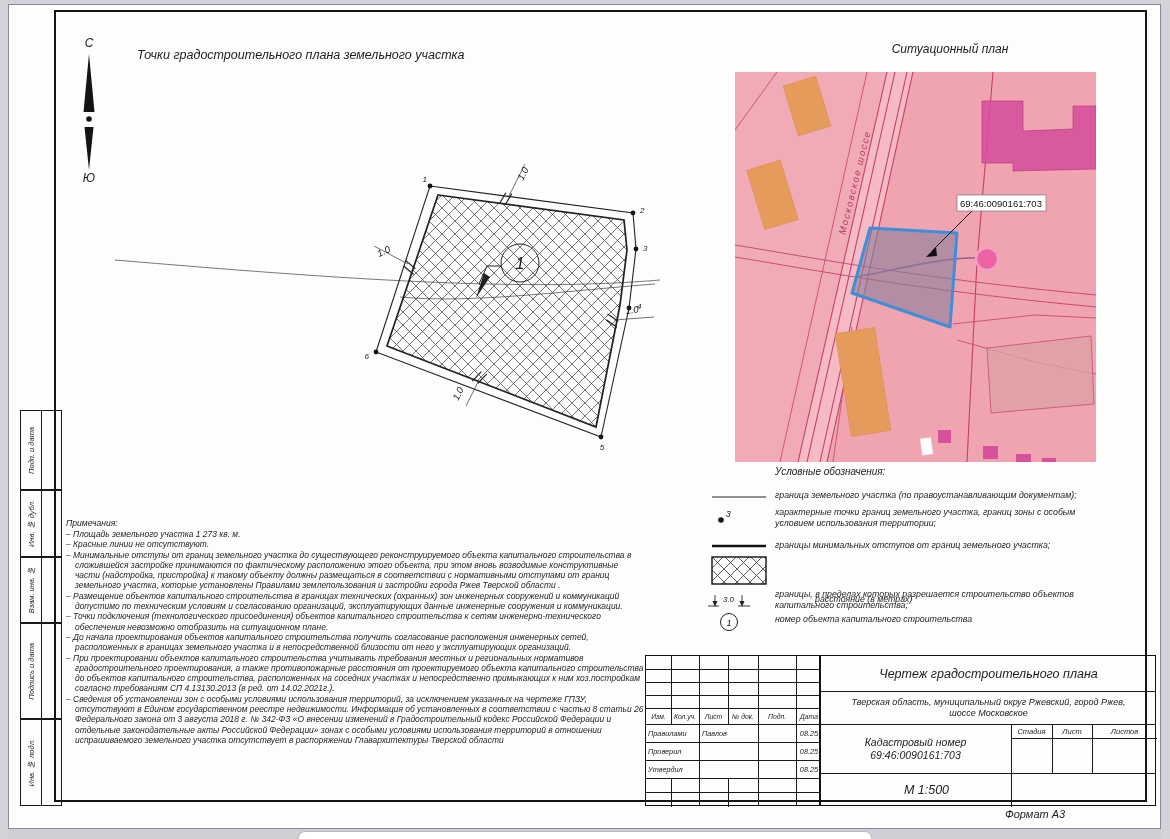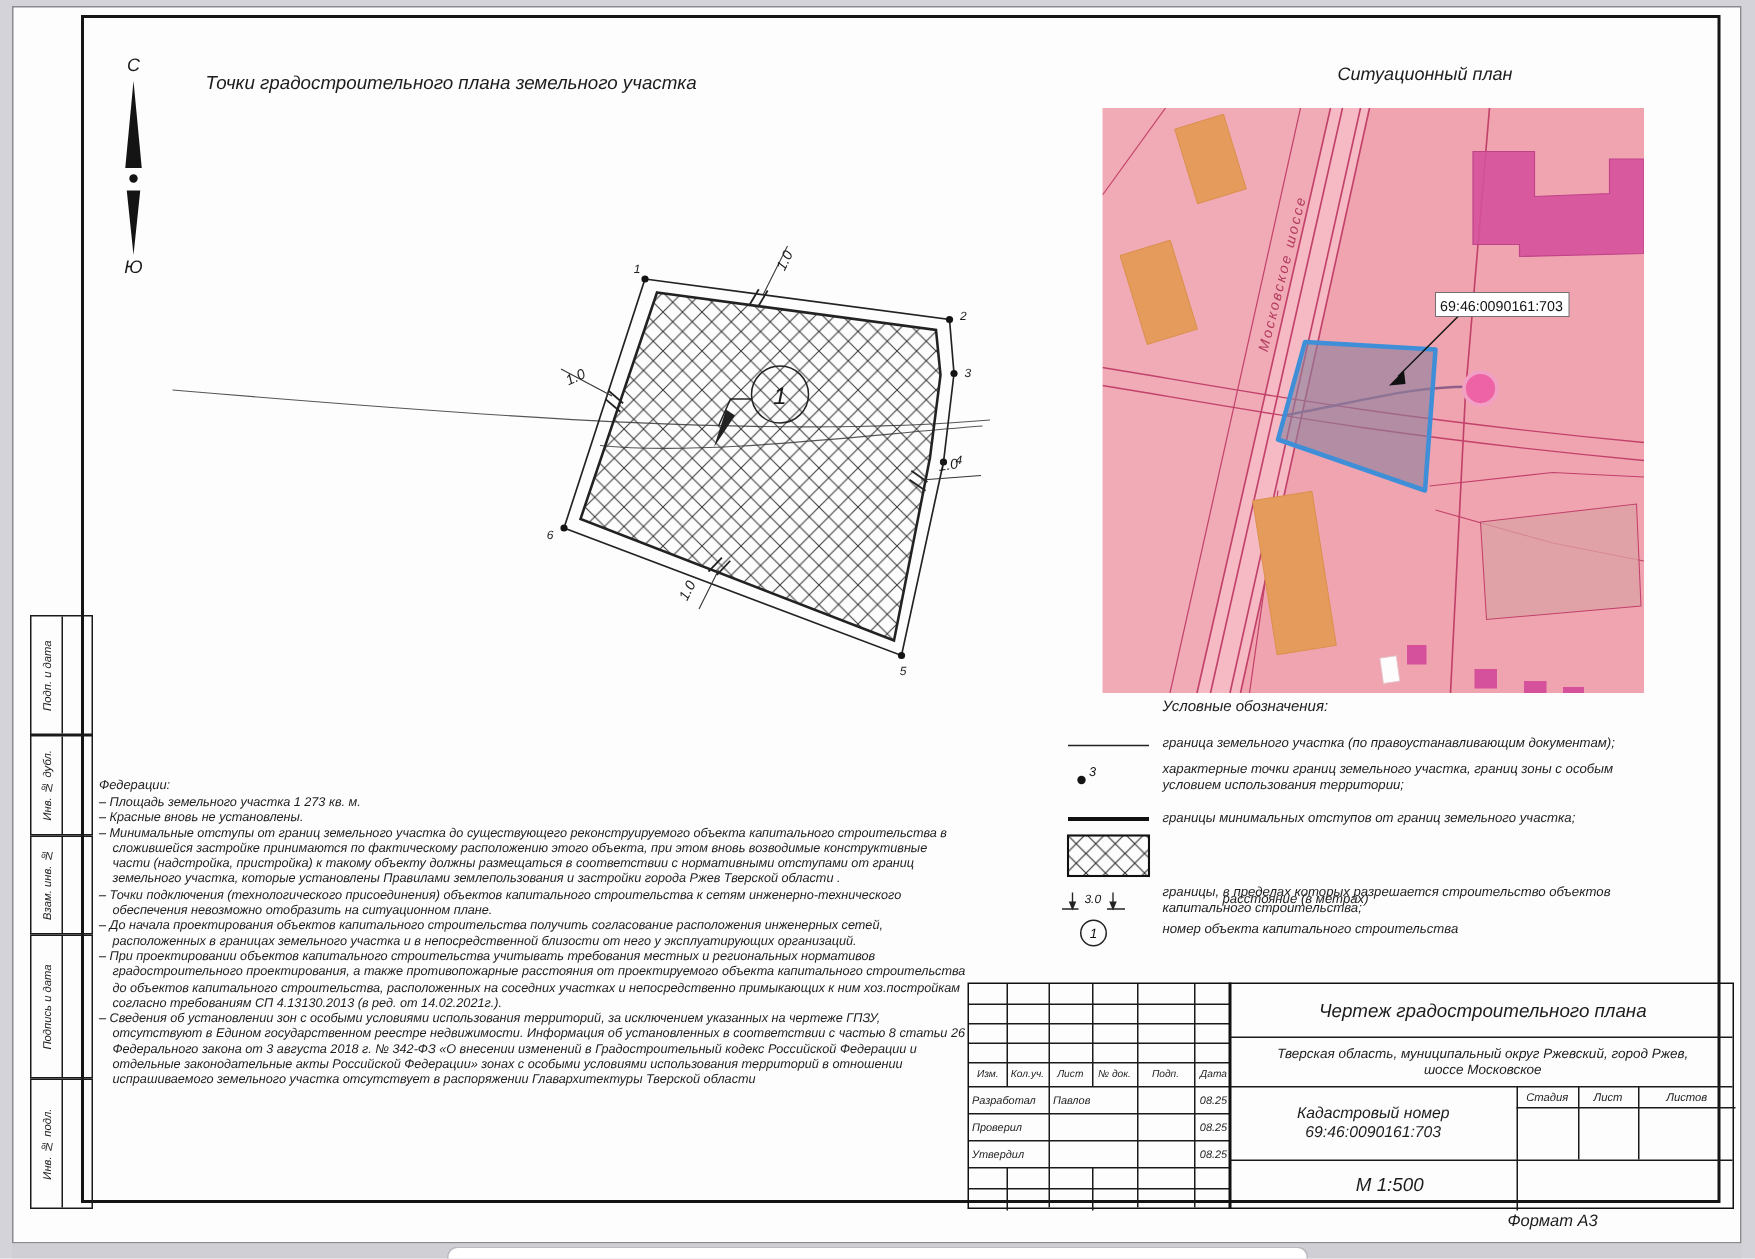--- a/index.html
+++ b/index.html
@@ -225,24 +225,25 @@
 </svg>
 <div class="abs gost legtext" style="left:775px;top:594px;width:335px;margin-left:40px;">расстояние (в метрах)</div>
 
 <svg class="abs" style="left:714px;top:611px;" width="32" height="22">
   <circle cx="15" cy="11" r="8.5" fill="none" stroke="#222" stroke-width="1"></circle>
   <text x="15" y="14.5" text-anchor="middle" font-size="9" font-style="italic" fill="#141414">1</text>
 </svg>
 <div class="abs gost legtext" style="left:775px;top:614px;width:335px;">номер объекта капитального строительства</div>
 
 <div class="abs gost" style="left:66px;top:518px;width:578px;">
-  <div style="font-size:8.6px;line-height:11px;">Федерации:</div>
+  <div style="font-size:8.6px;line-height:11px;">Примечания:</div>
   <div class="note">– Площадь земельного участка 1 273 кв. м.</div>
-  <div class="note">– Красные вновь не установлены.</div>
+  <div class="note">– Красные линии не отсутствуют.</div>
   <div class="note">– Минимальные отступы от границ земельного участка до существующего реконструируемого объекта капитального строительства в сложившейся застройке принимаются по фактическому расположению этого объекта, при этом вновь возводимые конструктивные части (надстройка, пристройка) к такому объекту должны размещаться в соответствии с нормативными отступами от границ земельного участка, которые установлены Правилами землепользования и застройки города Ржев Тверской области .</div>
+  <div class="note">– Размещение объектов капитального строительства в границах технических (охранных) зон инженерных сооружений  и коммуникаций допустимо по техническим условиям и согласованию организаций, эксплуатирующих данные инженерные сооружения и коммуникации.</div>
   <div class="note">– Точки подключения (технологического присоединения) объектов капитального строительства к сетям инженерно-технического обеспечения невозможно отобразить на ситуационном плане.</div>
   <div class="note">– До начала проектирования объектов капитального строительства получить согласование расположения инженерных сетей, расположенных в границах земельного участка и в непосредственной близости от него у эксплуатирующих организаций.</div>
   <div class="note">– При проектировании объектов капитального строительства учитывать требования местных и региональных нормативов градостроительного проектирования, а также противопожарные расстояния от проектируемого объекта капитального строительства до объектов капитального строительства, расположенных на соседних участках и непосредственно примыкающих к ним хоз.постройкам согласно требованиям СП 4.13130.2013 (в ред. от 14.02.2021г.).</div>
   <div class="note">– Сведения об установлении зон с особыми условиями использования территорий, за исключением указанных на чертеже ГПЗУ, отсутствуют в Едином государственном реестре недвижимости. Информация об установленных в соответствии с частью 8 статьи 26 Федерального закона от 3 августа 2018 г. № 342-ФЗ «О внесении изменений в Градостроительный кодекс Российской Федерации и отдельные законодательные акты Российской Федерации» зонах с особыми условиями использования территорий в отношении испрашиваемого земельного участка отсутствует в распоряжении Главархитектуры Тверской области</div>
 </div>
 
 <div class="abs" style="left:645px;top:655px;width:176px;height:151px;border:1.6px solid #111;">
 
   <div class="hline" style="left:0;top:13px;width:100%;"></div>
   <div class="hline" style="left:0;top:26px;width:100%;"></div>
@@ -262,21 +263,21 @@
   <div class="vline" style="left:82px;top:0;height:68px;"></div>
   <div class="vline" style="left:82px;top:122px;height:29px;"></div>
 
   <div class="tb-cell gost" style="left:0;top:52px;width:25px;height:16px;font-size:6.8px;">Изм.</div>
   <div class="tb-cell gost" style="left:25px;top:52px;width:28px;height:16px;font-size:6.8px;">Кол.уч.</div>
   <div class="tb-cell gost" style="left:53px;top:52px;width:29px;height:16px;font-size:6.8px;">Лист</div>
   <div class="tb-cell gost" style="left:82px;top:52px;width:30px;height:16px;font-size:6.8px;">№ док.</div>
   <div class="tb-cell gost" style="left:112px;top:52px;width:38px;height:16px;font-size:6.8px;">Подп.</div>
   <div class="tb-cell gost" style="left:150px;top:52px;width:26px;height:16px;font-size:6.8px;">Дата</div>
 
-  <div class="tb-cell gost" style="left:2px;top:68px;width:51px;height:18px;font-size:7.3px;justify-content:flex-start;">Разработал</div>
+  <div class="tb-cell gost" style="left:2px;top:68px;width:51px;height:18px;font-size:7.3px;justify-content:flex-start;">Правилами</div>
   <div class="tb-cell gost" style="left:56px;top:68px;width:54px;height:18px;font-size:7.3px;justify-content:flex-start;">Павлов</div>
   <div class="tb-cell gost" style="left:150px;top:68px;width:26px;height:18px;font-size:7.3px;">08.25</div>
   <div class="tb-cell gost" style="left:2px;top:86px;width:51px;height:18px;font-size:7.3px;justify-content:flex-start;">Проверил</div>
   <div class="tb-cell gost" style="left:56px;top:86px;width:54px;height:18px;font-size:7.3px;justify-content:flex-start;"></div>
   <div class="tb-cell gost" style="left:150px;top:86px;width:26px;height:18px;font-size:7.3px;">08.25</div>
   <div class="tb-cell gost" style="left:2px;top:104px;width:51px;height:18px;font-size:7.3px;justify-content:flex-start;">Утвердил</div>
   <div class="tb-cell gost" style="left:56px;top:104px;width:54px;height:18px;font-size:7.3px;justify-content:flex-start;"></div>
   <div class="tb-cell gost" style="left:150px;top:104px;width:26px;height:18px;font-size:7.3px;">08.25</div>
 </div>
 

